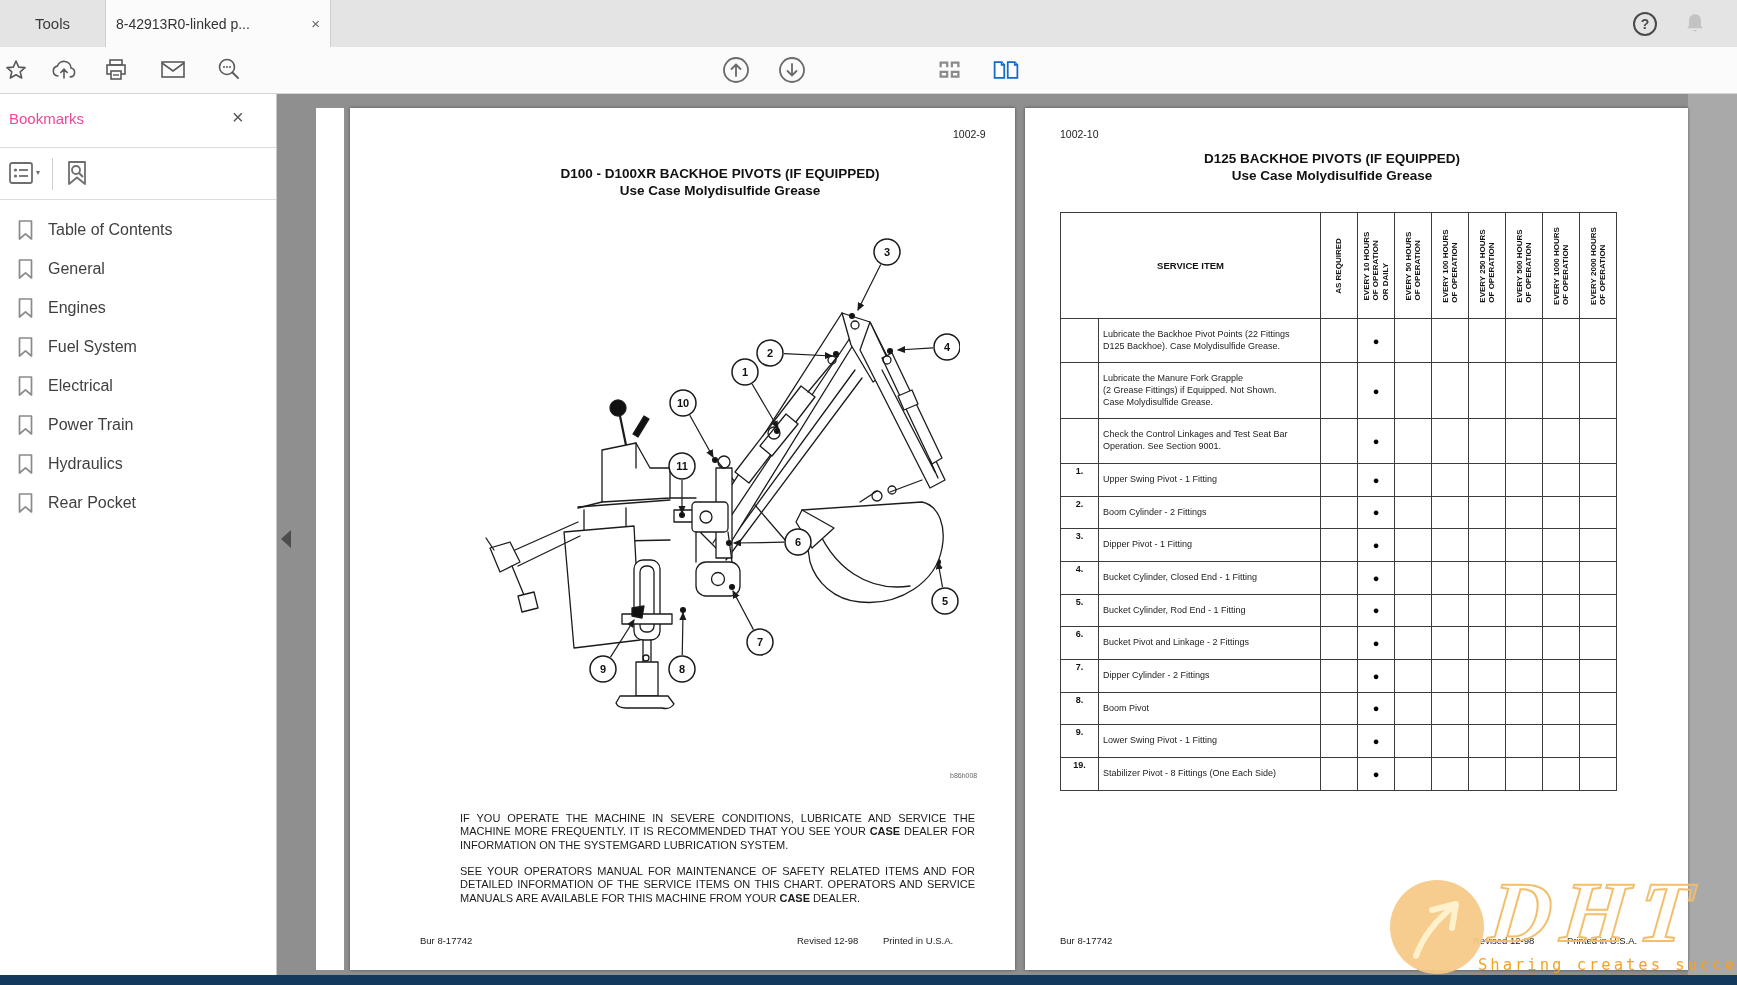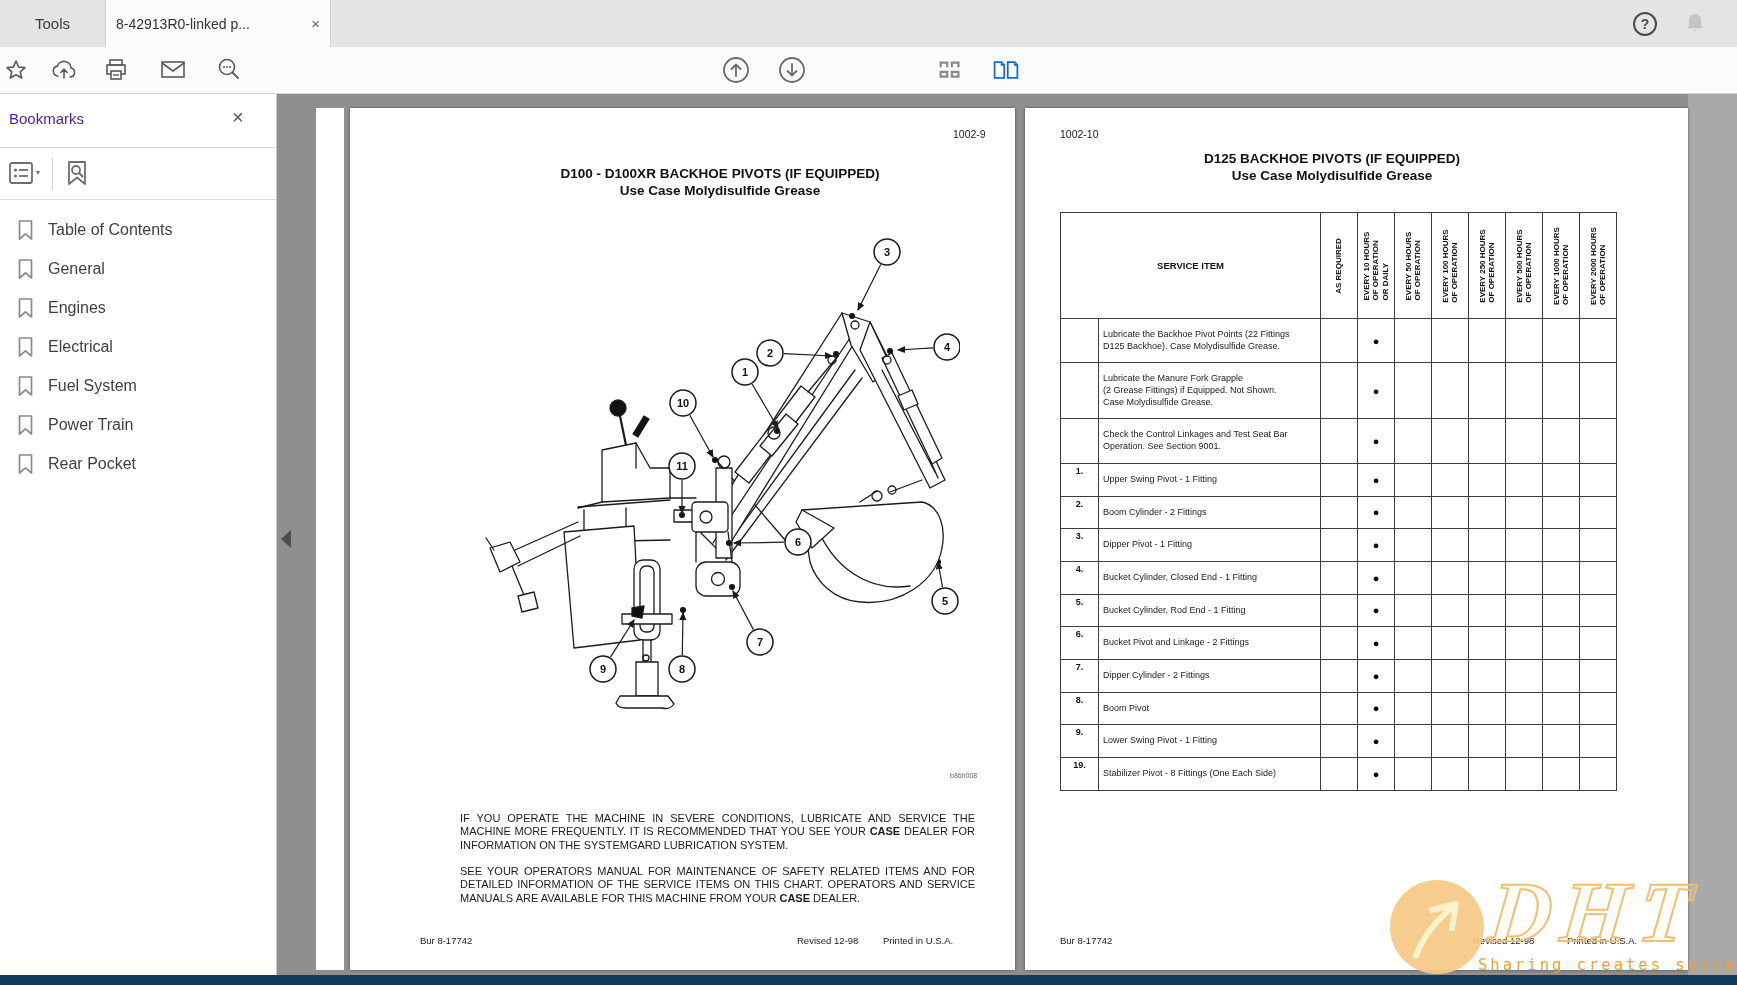--- a/index.html
+++ b/index.html
@@ -24,21 +24,21 @@
   .page-input{position:absolute;left:828px;top:56px;width:38px;height:24px;border:none;
               border-bottom:2px solid #b9b9b9;background:transparent;text-align:center;
               font-size:14px;color:#444;font-family:"Liberation Sans",sans-serif;}
   .page-total{position:absolute;left:874px;top:61px;font-size:14px;color:#555;}
   .person-btn{position:absolute;left:1707px;top:60px;width:34px;height:34px;border-radius:50%;
               background:#1570cf;display:flex;align-items:center;justify-content:center;}
   
   .sidebar{position:absolute;left:0;top:94px;width:277px;height:881px;background:#fff;
            border-right:1px solid #c9c9c9;box-sizing:border-box;}
   .sb-header{position:absolute;left:0;top:0;width:100%;height:54px;border-bottom:1px solid #dcdcdc;box-sizing:border-box;}
-  .sb-title{position:absolute;left:9px;top:16px;font-size:15px;color:#4c1d95;}
+  .sb-title{position:absolute;left:9px;top:16px;font-size:15px;color:#ec4899;}
   .sb-close{position:absolute;left:232px;top:12px;font-size:20px;color:#555;cursor:default;}
   .sb-tools{position:absolute;left:0;top:54px;width:100%;height:52px;border-bottom:1px solid #dcdcdc;box-sizing:border-box;}
   .sb-sep{position:absolute;left:52px;top:10px;width:1px;height:32px;background:#d0d0d0;}
   .sb-list{position:absolute;left:0;top:116px;width:100%;}
   .sb-item{height:39px;display:flex;align-items:center;cursor:default;}
   .sb-item .flag{margin:0 14px 0 17px;flex:0 0 auto;}
   .sb-item .lbl{font-size:16px;color:#3f3f3f;white-space:nowrap;}
   
   .collapse-handle{position:absolute;left:281px;top:530px;width:0;height:0;
                    border-top:9px solid transparent;border-bottom:9px solid transparent;
@@ -233,37 +233,45 @@
             </svg>
           </span>
           <span class="lbl">Engines</span>
         </div>
         <div class="sb-item">
           <span class="flag">
             <svg width="17" height="22" viewBox="0 0 17 22">
               <path d="M2.5 2h12v18l-6-5.2-6 5.2z" fill="none" stroke="#8a8a8a" stroke-width="1.7" stroke-linejoin="round"></path>
             </svg>
           </span>
+          <span class="lbl">Fuel System</span>
+        </div>
+        <div class="sb-item">
+          <span class="flag">
+            <svg width="17" height="22" viewBox="0 0 17 22">
+              <path d="M2.5 2h12v18l-6-5.2-6 5.2z" fill="none" stroke="#8a8a8a" stroke-width="1.7" stroke-linejoin="round"></path>
+            </svg>
+          </span>
           <span class="lbl">Electrical</span>
         </div>
         <div class="sb-item">
           <span class="flag">
             <svg width="17" height="22" viewBox="0 0 17 22">
               <path d="M2.5 2h12v18l-6-5.2-6 5.2z" fill="none" stroke="#8a8a8a" stroke-width="1.7" stroke-linejoin="round"></path>
             </svg>
           </span>
-          <span class="lbl">Fuel System</span>
-        </div>
-        <div class="sb-item">
-          <span class="flag">
-            <svg width="17" height="22" viewBox="0 0 17 22">
-              <path d="M2.5 2h12v18l-6-5.2-6 5.2z" fill="none" stroke="#8a8a8a" stroke-width="1.7" stroke-linejoin="round"></path>
-            </svg>
-          </span>
           <span class="lbl">Power Train</span>
+        </div>
+        <div class="sb-item">
+          <span class="flag">
+            <svg width="17" height="22" viewBox="0 0 17 22">
+              <path d="M2.5 2h12v18l-6-5.2-6 5.2z" fill="none" stroke="#8a8a8a" stroke-width="1.7" stroke-linejoin="round"></path>
+            </svg>
+          </span>
+          <span class="lbl">Hydraulics</span>
         </div>
         <div class="sb-item">
           <span class="flag">
             <svg width="17" height="22" viewBox="0 0 17 22">
               <path d="M2.5 2h12v18l-6-5.2-6 5.2z" fill="none" stroke="#8a8a8a" stroke-width="1.7" stroke-linejoin="round"></path>
             </svg>
           </span>
           <span class="lbl">Rear Pocket</span>
         </div>
       </div>

